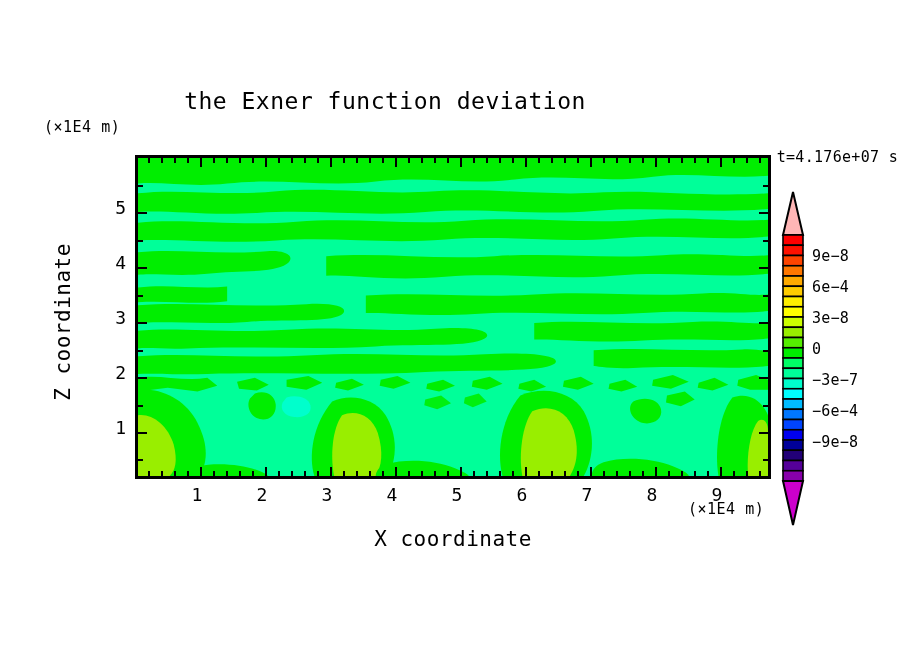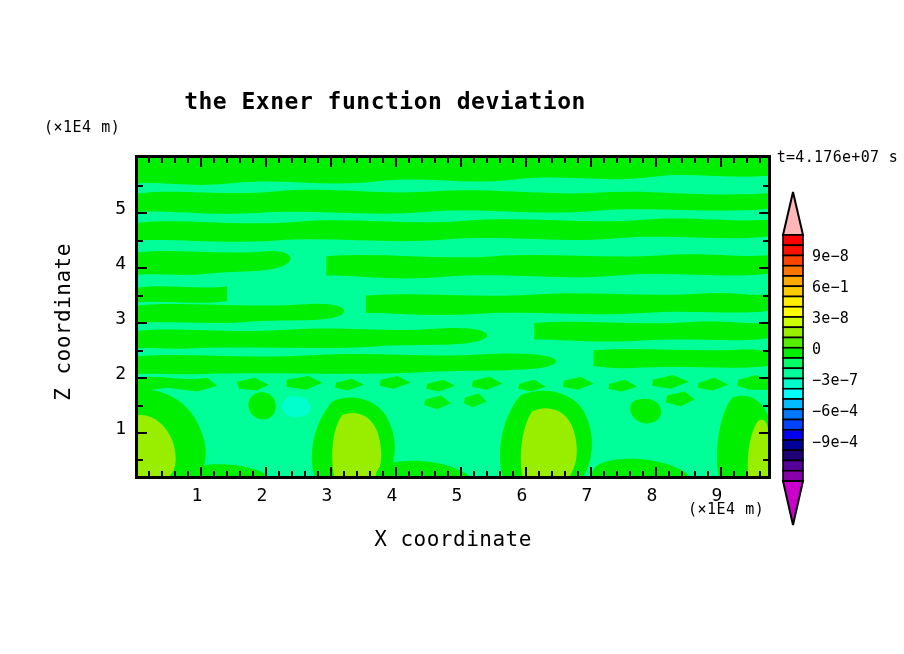--- a/index.html
+++ b/index.html
@@ -20,21 +20,20 @@
   .plot-title {
     position: absolute;
     left: 0;
     top: 88px;
     width: 770px;
     text-align: center;
     font-size: 23px;
     letter-spacing: 0.5px;
     color: #000000;
     white-space: nowrap;
-    font-weight: bold;
   }
 
   
   .y-unit {
     position: absolute;
     left: 44px;
     top: 118px;
     font-size: 15px;
     letter-spacing: 0.5px;
   }
@@ -456,19 +455,19 @@
       <rect x="5" y="270.50" width="20" height="10.25" fill="#550099"></rect>
       <rect x="5" y="280.75" width="20" height="10.25" fill="#8800aa"></rect>
     </g>
 
     <polygon points="15,335 25,291 5,291" fill="#cc00cc" stroke="#000000" stroke-width="2"></polygon>
   </svg>
 </div>
 
 <div class="cb-labels">
   <div class="cb-label" style="top:66px;">9e−8</div>
-  <div class="cb-label" style="top:97px;">6e−1</div>
+  <div class="cb-label" style="top:97px;">6e−4</div>
   <div class="cb-label" style="top:128px;">3e−8</div>
   <div class="cb-label" style="top:159px;">0</div>
   <div class="cb-label" style="top:190px;">−3e−7</div>
   <div class="cb-label" style="top:221px;">−6e−4</div>
-  <div class="cb-label" style="top:252px;">−9e−4</div>
+  <div class="cb-label" style="top:252px;">−9e−8</div>
 </div>
 
 </body></html>

